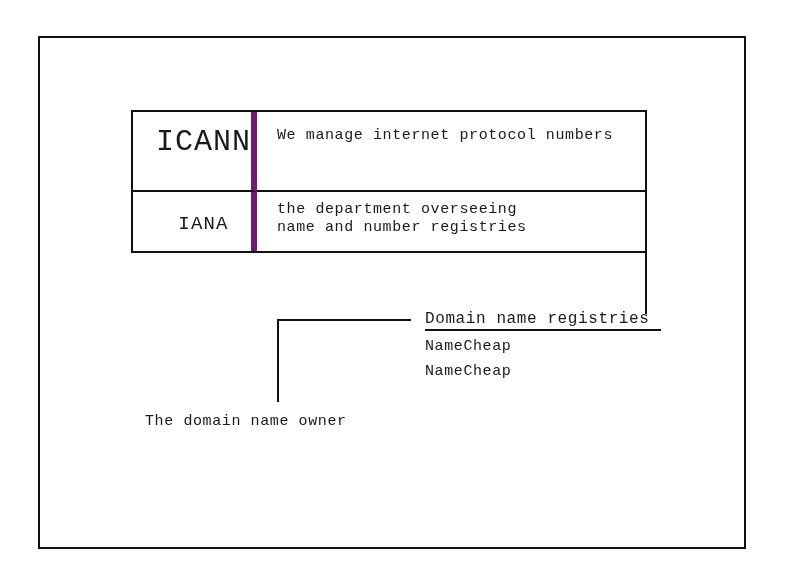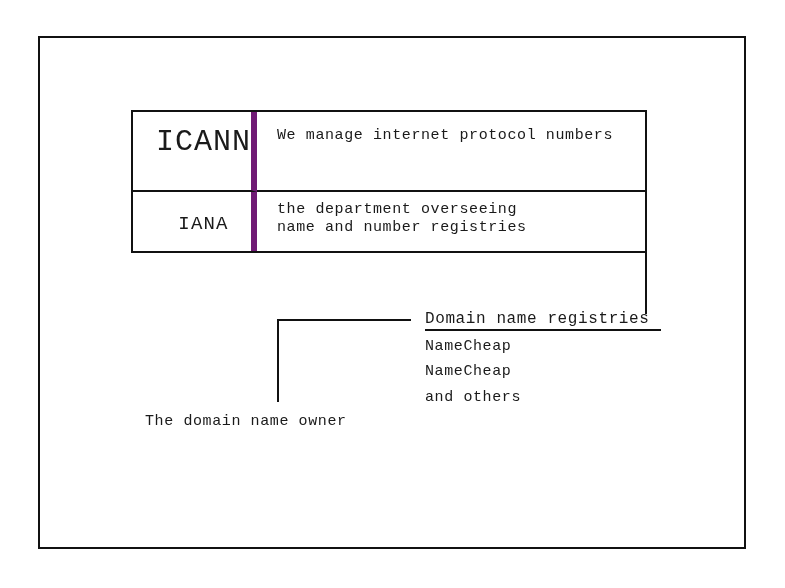--- a/index.html
+++ b/index.html
@@ -122,17 +122,16 @@
   <div class="line registry-connector"></div>
   <div class="line owner-drop-line"></div>
 
   <div class="registries-heading">
     <span>Domain name registries</span>
   </div>
 
   <div class="registry-list">
     <div class="registry-item">NameCheap</div>
     <div class="registry-item">NameCheap</div>
-    <div class="registry-item">and others</div>
   </div>
 
   <div class="owner-label">The domain name owner</div>
 </div>
 
 </body></html>

